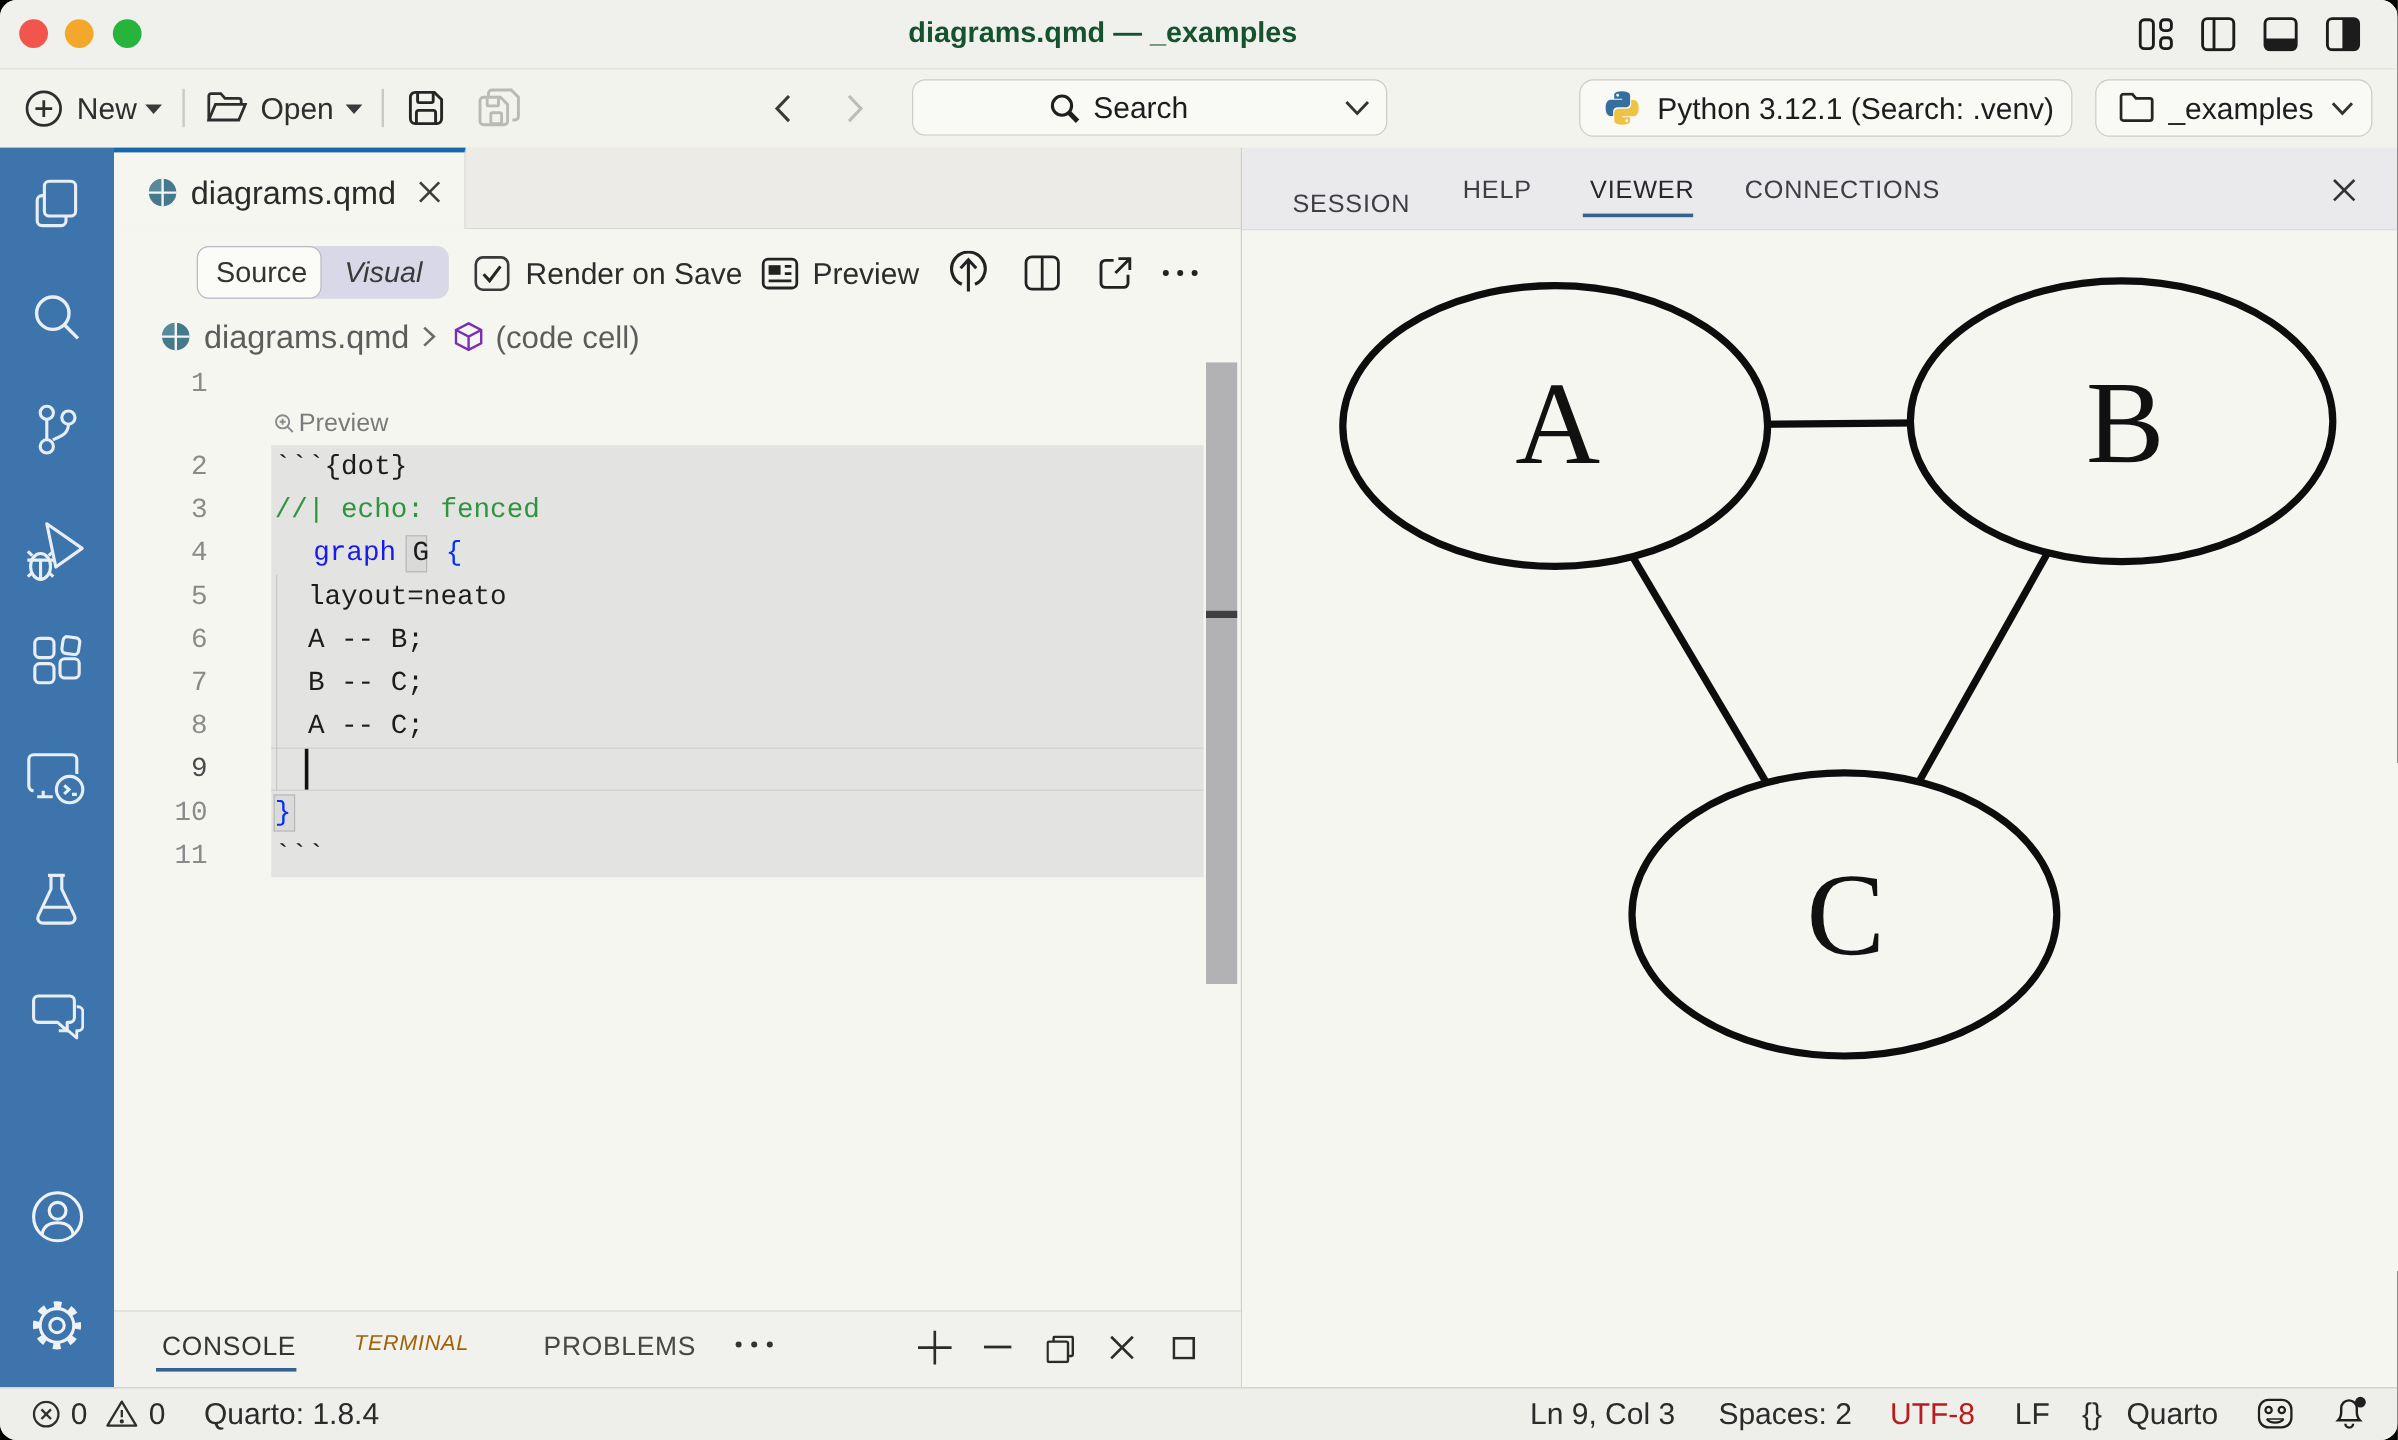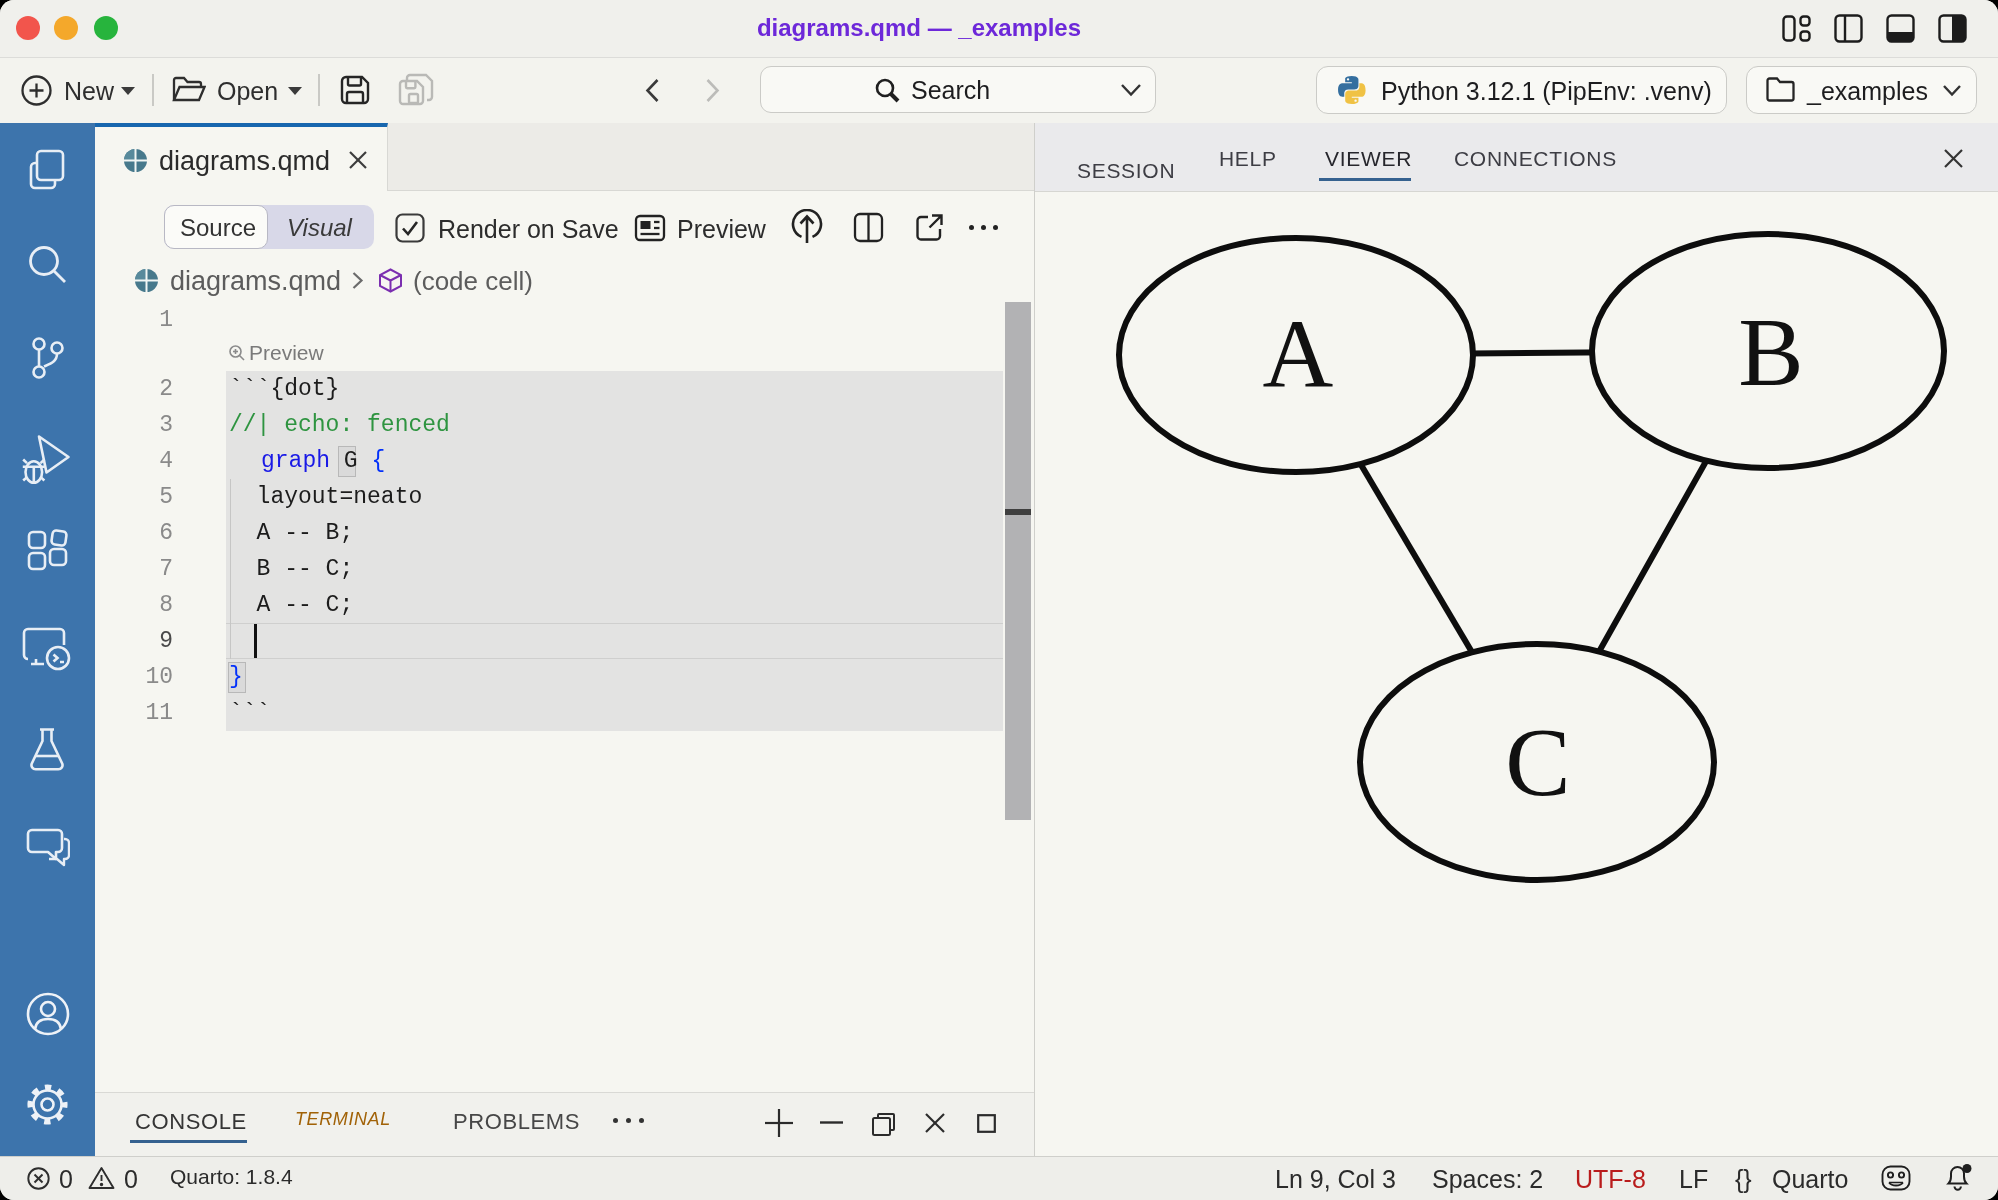--- a/index.html
+++ b/index.html
@@ -8,21 +8,21 @@
   .txt{white-space:pre;}
   svg{display:block;}
 </style>
 </head>
 <body>
 <div id="win">
 <div class="abs" style="left:0;top:0;width:1998px;height:57px;background:#f0f0ec;border-bottom:1px solid #dcdcd9;"></div>
 <div class="abs" style="left:16px;top:16px;width:24px;height:24px;border-radius:50%;background:#f2554c;"></div>
 <div class="abs" style="left:54px;top:16px;width:24px;height:24px;border-radius:50%;background:#f4a82b;"></div>
 <div class="abs" style="left:94px;top:16px;width:24px;height:24px;border-radius:50%;background:#27b43d;"></div>
-<div class="abs txt" style="left:0;top:14px;width:1838px;text-align:center;font-size:24px;font-weight:600;color:#6d28d9;">diagrams.qmd — _examples</div>
+<div class="abs txt" style="left:0;top:14px;width:1838px;text-align:center;font-size:24px;font-weight:600;color:#14532d;">diagrams.qmd — _examples</div>
 <svg class="abs" style="left:1782px;top:14px;" width="186" height="29" viewBox="0 0 186 29">
   <g fill="none" stroke="#1c1c1c" stroke-width="2.4">
     <rect x="1.5" y="2.5" width="11" height="24" rx="3.5"></rect>
     <rect x="18.5" y="2.5" width="9" height="9" rx="3"></rect>
     <rect x="18.5" y="17.5" width="9" height="9" rx="3"></rect>
     <rect x="53.5" y="1.5" width="26" height="26" rx="4"></rect>
     <line x1="63" y1="1.5" x2="63" y2="27.5"></line>
     <rect x="105.5" y="1.5" width="26" height="26" rx="4"></rect>
     <rect x="157.5" y="1.5" width="26" height="26" rx="4"></rect>
   </g>
@@ -74,21 +74,21 @@
 </svg>
 <div class="abs txt" style="left:911px;top:76px;font-size:25px;font-weight:500;color:#1d1d1f;">Search</div>
 <svg class="abs" style="left:1120px;top:83px;" width="22" height="14" viewBox="0 0 22 14" fill="none" stroke="#333" stroke-width="2.4">
       <path d="M2 2 L11 11.5 L20 2"></path>
     </svg>
 <div class="abs" style="left:1316px;top:66px;width:411px;height:48px;background:#f9f9f5;border:1.5px solid #cbcbc7;border-radius:12px;box-sizing:border-box;"></div>
 <svg class="abs" style="left:1336px;top:74px;" width="32" height="32" viewBox="0 0 110 110">
   <path fill="#356f9f" d="M54 7c-24 0-22.5 10.5-22.5 10.5l.05 10.8h22.9v3.2H22.4S7 29.7 7 54.3c0 24.5 13.4 23.6 13.4 23.6h8v-11.4s-.43-13.4 13.2-13.4h22.7s12.8.2 12.8-12.4V20s1.9-13-23.1-13zm-12.6 7.3a4.1 4.1 0 1 1 0 8.2 4.1 4.1 0 0 1 0-8.2z"></path>
   <path fill="#f0c244" d="M54.7 103c24 0 22.5-10.5 22.5-10.5l-.05-10.8h-22.9v-3.2h32.05S101.7 80.3 101.7 55.7c0-24.5-13.4-23.6-13.4-23.6h-8v11.4s.43 13.4-13.2 13.4H44.4s-12.8-.2-12.8 12.4V90s-1.9 13 23.1 13zm12.6-7.3a4.1 4.1 0 1 1 0-8.2 4.1 4.1 0 0 1 0 8.2z"></path>
 </svg>
-<div class="abs txt" style="left:1381px;top:77px;font-size:25px;color:#1d1d1f;">Python 3.12.1 (PipEnv: .venv)</div>
+<div class="abs txt" style="left:1381px;top:77px;font-size:25px;color:#1d1d1f;">Python 3.12.1 (Search: .venv)</div>
 <div class="abs" style="left:1746px;top:66px;width:231px;height:48px;background:#f9f9f5;border:1.5px solid #cbcbc7;border-radius:12px;box-sizing:border-box;"></div>
 <svg class="abs" style="left:1766px;top:77px;" width="29" height="25" viewBox="0 0 29 25" fill="none" stroke="#252525" stroke-width="2.3">
   <path d="M1.5 21.5 V3.5 a2 2 0 0 1 2 -2 h7.5 l3 3.5 H25.5 a2 2 0 0 1 2 2 v14.5 a2 2 0 0 1 -2 2 h-22 a2 2 0 0 1 -2 -2 z"></path>
 </svg>
 <div class="abs txt" style="left:1807px;top:77px;font-size:25px;color:#1d1d1f;">_examples</div>
 <svg class="abs" style="left:1942px;top:84px;" width="20" height="13" viewBox="0 0 20 13" fill="none" stroke="#333" stroke-width="2.4">
       <path d="M2 2 L10 10.5 L18 2"></path>
     </svg>
 
 <div class="abs" style="left:0;top:123px;width:95px;height:1033px;background:#3d74ac;"></div>
@@ -307,21 +307,21 @@
       <line x1="7.5" y1="7.5" x2="15.5" y2="15.5"></line>
       <line x1="15.5" y1="7.5" x2="7.5" y2="15.5"></line>
 </svg>
 <div class="abs txt" style="left:59px;top:1165px;font-size:25px;color:#2b2b2b;">0</div>
 <svg class="abs" style="left:88px;top:1166px;" width="27" height="24" viewBox="0 0 27 24" fill="none" stroke="#2e2e2e" stroke-width="1.9">
   <path d="M13.5 2 L25.5 22 H1.5 z" stroke-linejoin="round"></path>
   <line x1="13.5" y1="9" x2="13.5" y2="15"></line>
       <circle cx="13.5" cy="18.5" r="0.8" fill="#2e2e2e"></circle>
 </svg>
 <div class="abs txt" style="left:124px;top:1165px;font-size:25px;color:#2b2b2b;">0</div>
-<div class="abs txt" style="left:170px;top:1165px;font-size:21px;color:#2b2b2b;">Quarto: 1.8.4</div>
+<div class="abs txt" style="left:170px;top:1165px;font-size:25px;color:#2b2b2b;">Quarto: 1.8.4</div>
 <div class="abs txt" style="left:1275px;top:1165px;font-size:25px;color:#2b2b2b;">Ln 9, Col 3</div>
 <div class="abs txt" style="left:1432px;top:1165px;font-size:25px;color:#2b2b2b;">Spaces: 2</div>
 <div class="abs txt" style="left:1575px;top:1165px;font-size:25px;color:#b91c1c;">UTF-8</div>
 <div class="abs txt" style="left:1679px;top:1165px;font-size:25px;color:#2b2b2b;">LF</div>
 <div class="abs txt" style="left:1735px;top:1165px;font-size:25px;color:#2b2b2b;">{}</div>
 <div class="abs txt" style="left:1772px;top:1165px;font-size:25px;color:#2b2b2b;">Quarto</div>
 <svg class="abs" style="left:1881px;top:1165px;" width="30" height="26" viewBox="0 0 30 26" fill="none" stroke="#1f1f1f" stroke-width="1.9">
   <rect x="1.5" y="1.5" width="27" height="23" rx="8"></rect>
   <circle cx="9.5" cy="10" r="2.6"></circle>
       <circle cx="20.5" cy="10" r="2.6"></circle>

